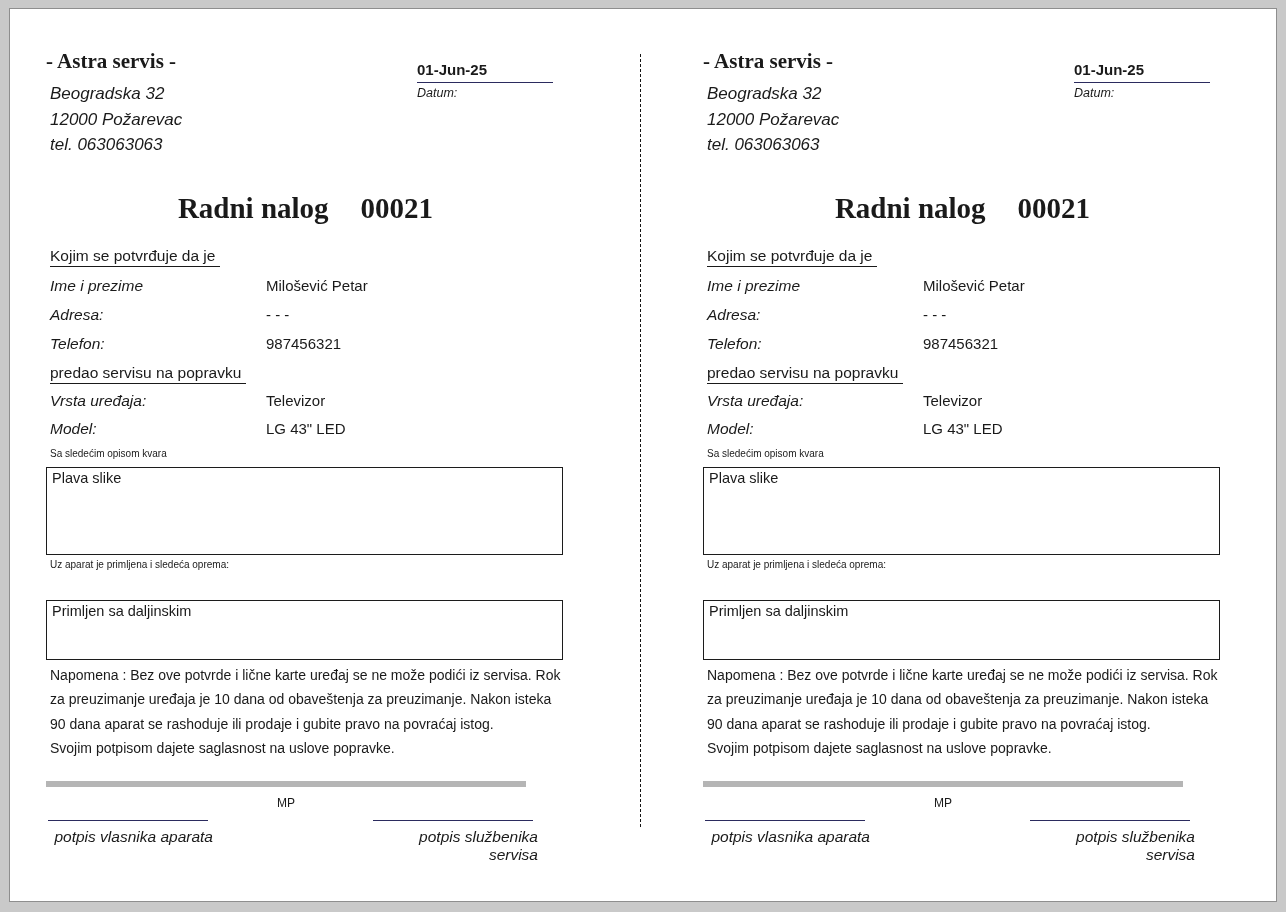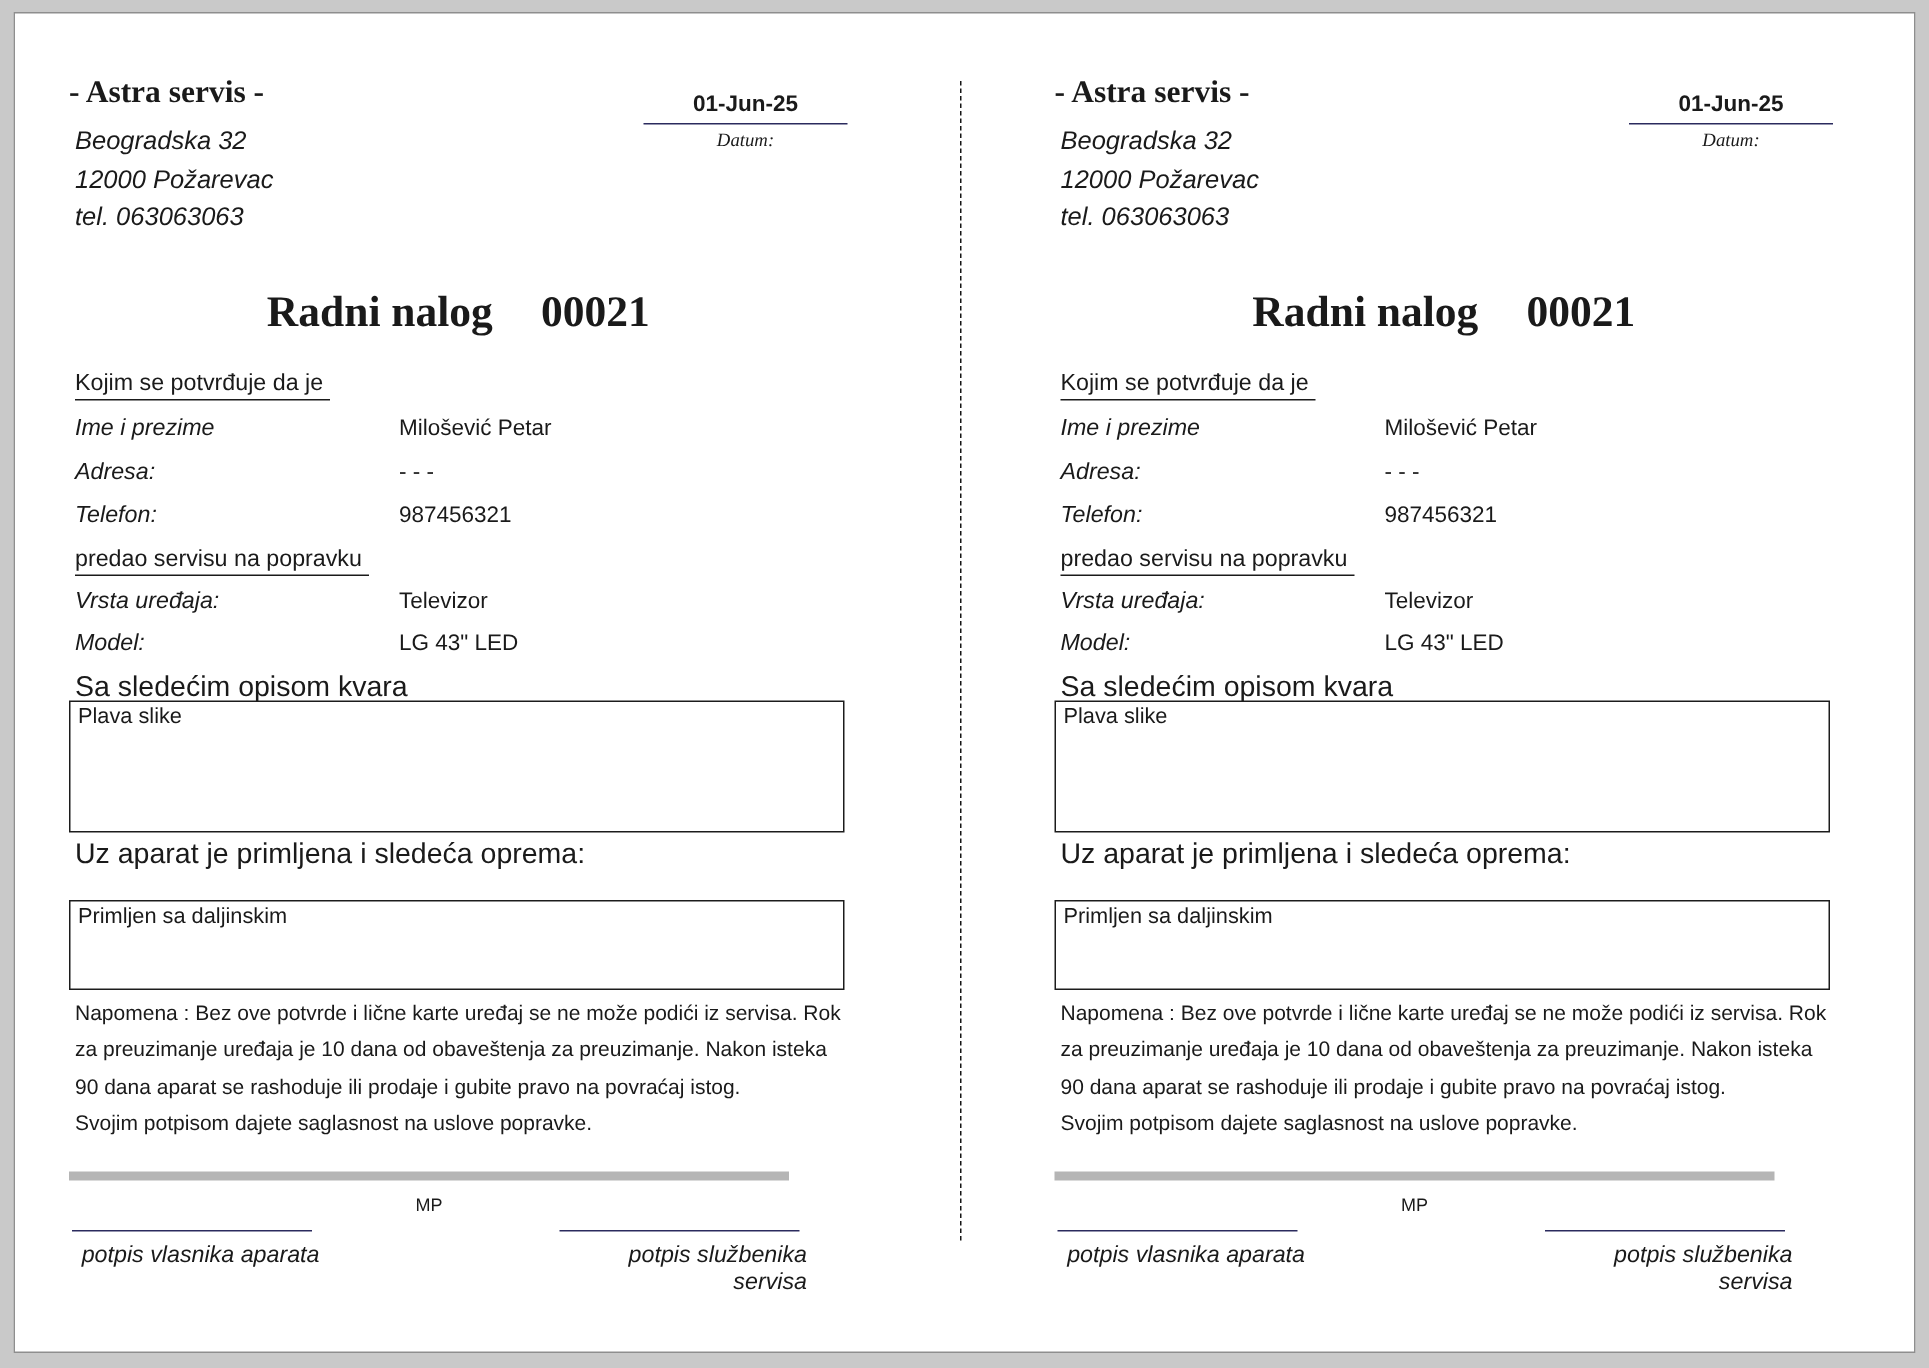--- a/index.html
+++ b/index.html
@@ -35,47 +35,47 @@
 
   .company-name {
     top: 40px; left: 0;
     font-family: "Liberation Serif", serif;
     font-weight: bold; font-size: 21px;
   }
   .company-address {
     top: 72px; left: 4px;
     font-style: italic; font-size: 17px; line-height: 25.5px;
   }
-  .date-block { top: 52px; right: 0; width: 136px; text-align: center; }
+  .date-block { top: 52px; right: 12px; width: 136px; text-align: left; }
   .date-value {
     font-weight: bold; font-size: 15px; padding-bottom: 4px;
     border-bottom: 1.5px solid #2b2b5e;
   }
-  .date-label { font-style: italic; font-size: 12.5px; margin-top: 3px; font-family: Liberation Serif, serif; }
+  .date-label { font-style: italic; font-size: 12.5px; margin-top: 3px; }
 
   .doc-title {
     top: 183px; left: 0; width: 100%; text-align: center;
     font-family: "Liberation Serif", serif;
     font-weight: bold; font-size: 29px;
   }
   .doc-title .num { margin-left: 32px; }
 
   .section-heading {
     left: 4px; font-size: 15.5px;
     border-bottom: 1px solid #1a1a1a; padding-bottom: 1px; padding-right: 5px;
   }
   .h-intro { top: 238px; }
   .h-handover { top: 355px; }
 
   .field-label { left: 4px; font-style: italic; font-size: 15.5px; }
   .field-value { left: 220px; font-size: 15px; }
   .r1 { top: 268px; } .r2 { top: 297px; } .r3 { top: 326px; }
   .r4 { top: 383px; } .r5 { top: 411px; }
 
-  .plain-heading { left: 4px; font-size: 19px; }
+  .plain-heading { left: 4px; font-size: 10px; }
   .h-fault { top: 439px; }
   .h-equip { top: 550px; }
 
   .text-box {
     left: 0; width: 517px;
     border: 1.5px solid #1c1c1c;
     font-size: 14.5px; padding: 2px 5px;
   }
   .box-fault { top: 458px; height: 88px; }
   .box-equip { top: 591px; height: 60px; }

